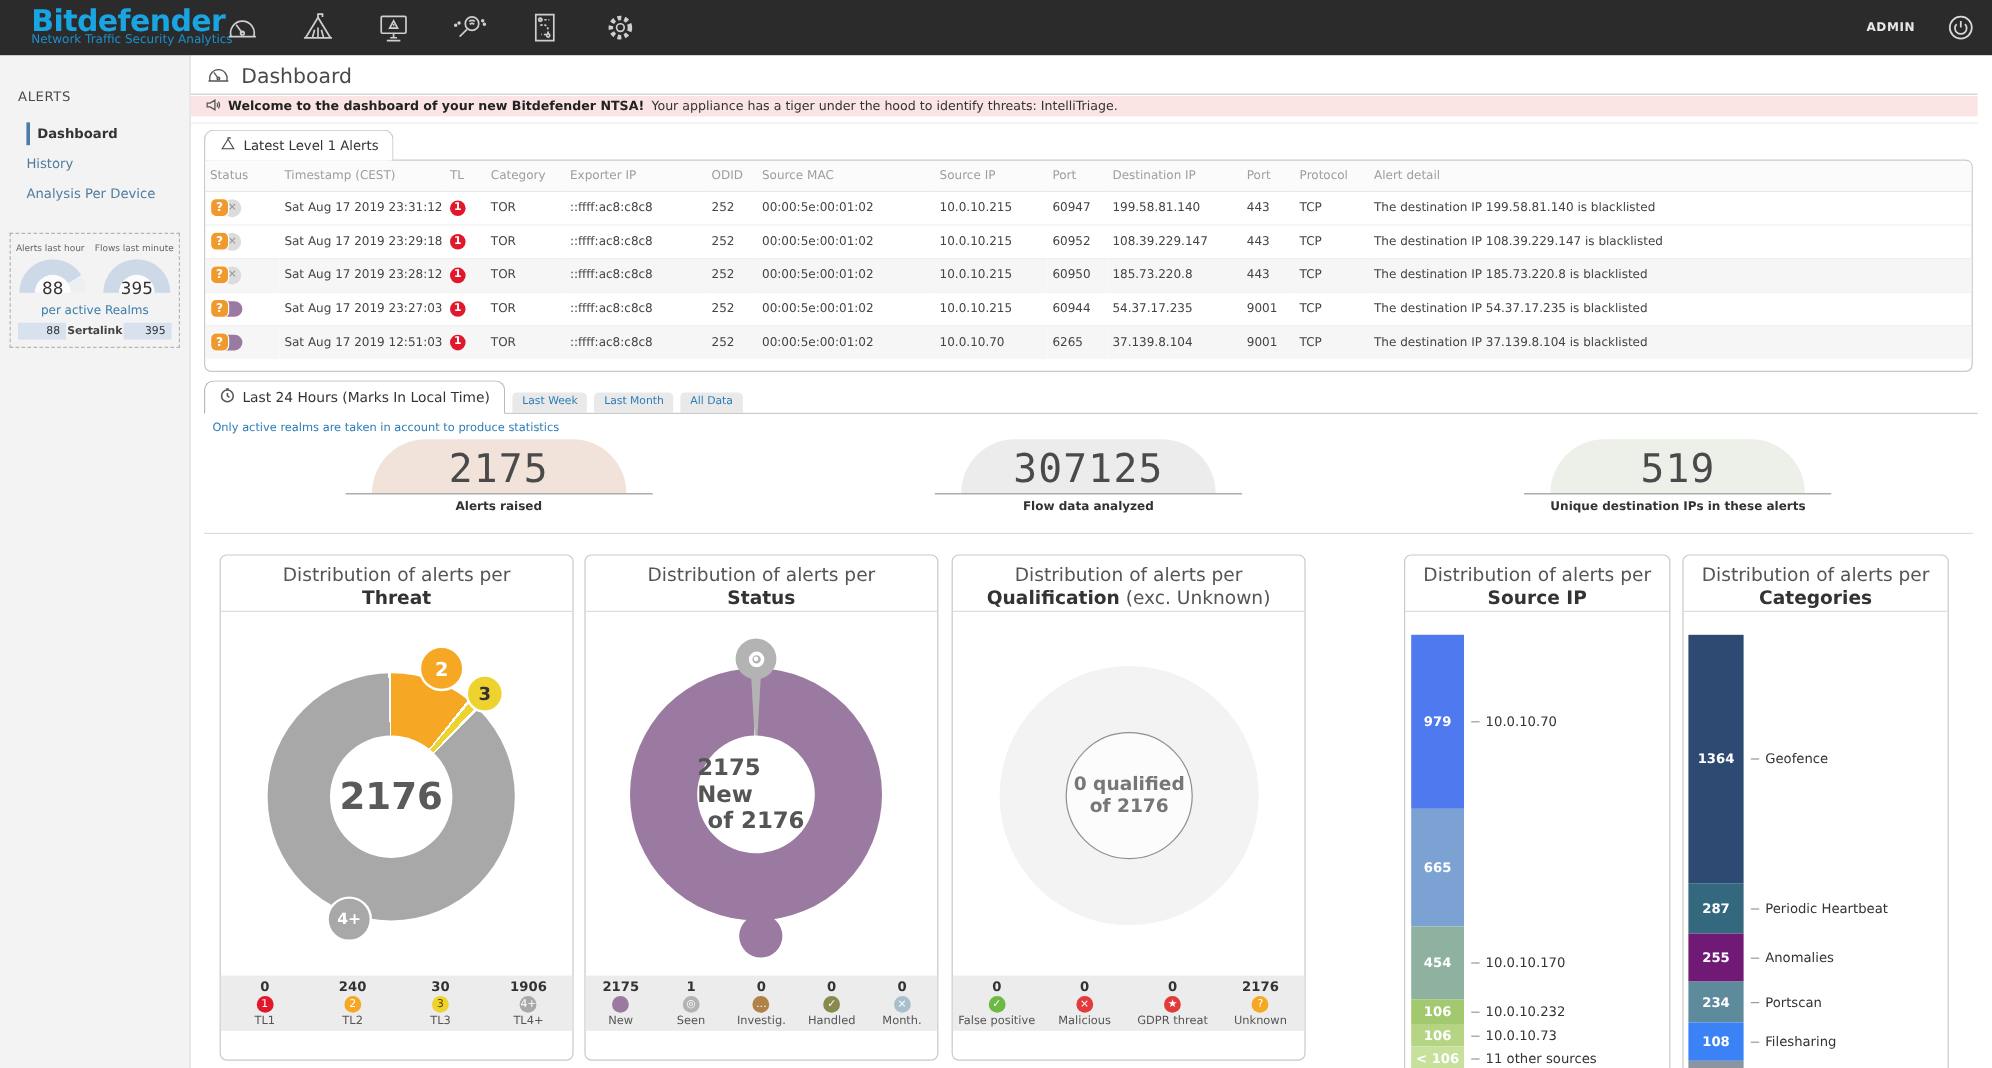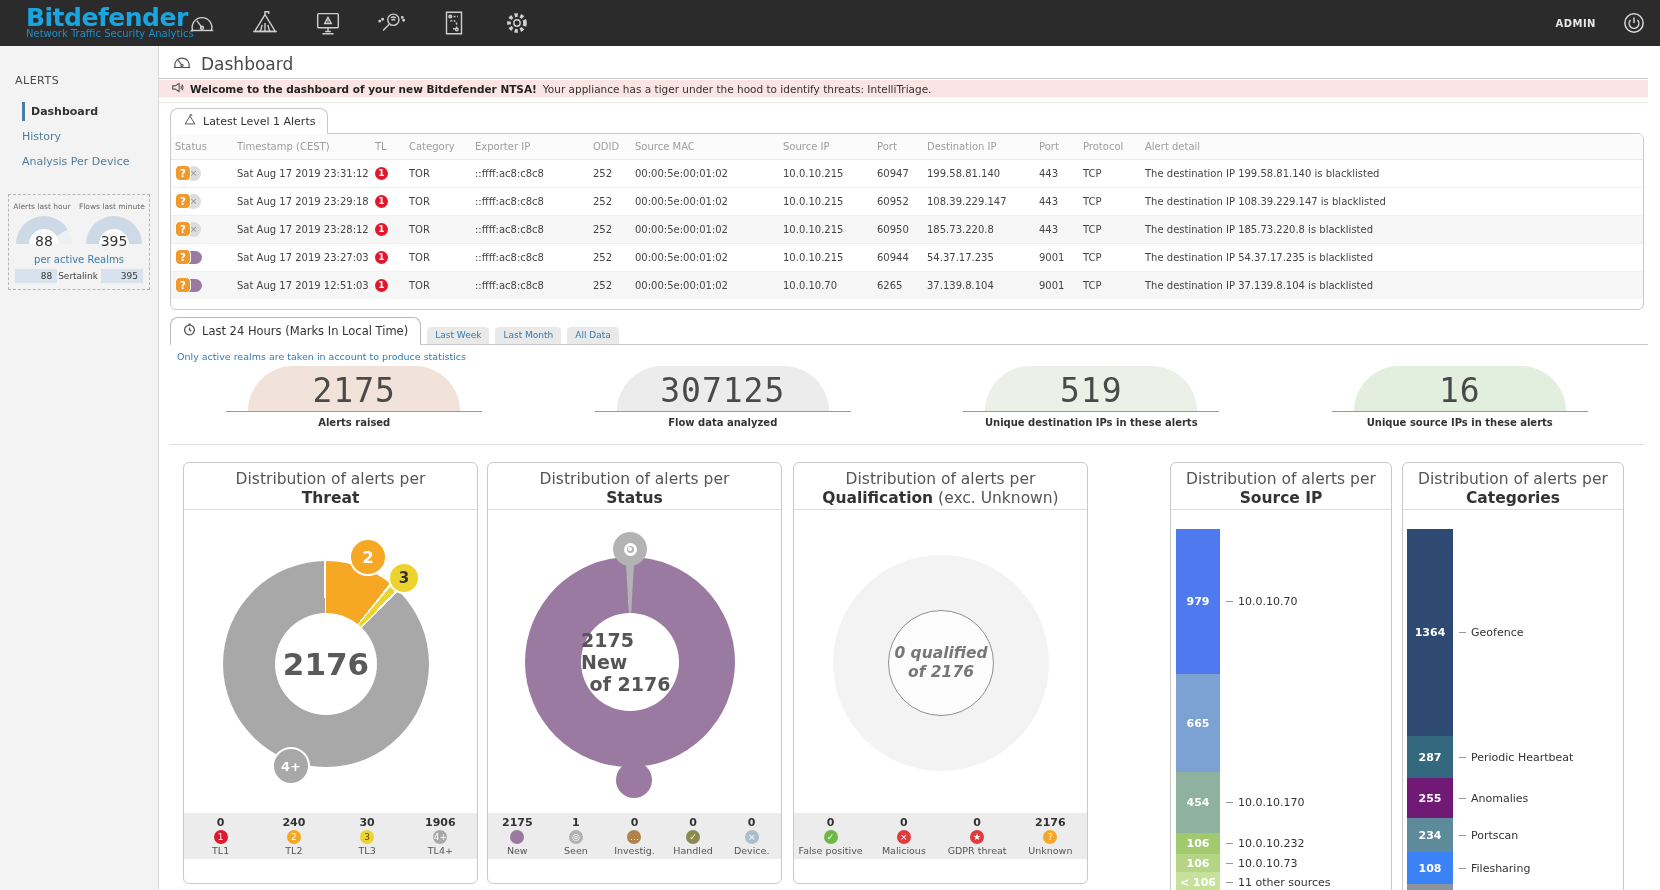--- a/index.html
+++ b/index.html
@@ -31,21 +31,21 @@
   .gb-gauges { display:flex; justify-content:space-around; margin-top:5px; }
   .gauge { position:relative; width:56px; height:31px; }
   .arc { width:56px; height:28px; border-radius:56px 56px 0 0; position:relative; }
   .arc.left { background:conic-gradient(from 270deg at 50% 100%, #cdd9e6 0deg 148deg, #edf0f3 148deg 180deg); }
   .arc.right { background:#cdd9e6; }
   .arc::after { content:""; position:absolute; left:13px; top:13px; width:30px; height:15px; border-radius:30px 30px 0 0; background:#fcfcfc; }
   .gauge-val { position:absolute; bottom:-2px; width:100%; text-align:center; font-size:14px; color:#333; z-index:2; }
   .gb-note { text-align:center; font-size:10px; color:#3a7ca8; margin-top:7px; }
   .gb-realms { display:flex; margin:4px 6px 0; font-size:9px; align-items:stretch; gap:1px; }
   .gb-num { background:#d7e2ee; flex:1; text-align:right; padding:2px 5px; color:#333; }
-  .gb-name { flex:1.3; padding:2px 0; color:#444; }
+  .gb-name { flex:1.3; padding:2px 0; color:#444;font-weight:bold; }
 
   
   .main { position:absolute; left:159px; top:46px; width:1501px; bottom:0; background:#fff; }
   .page-head { position:absolute; left:0; top:3px; width:1489px; height:30px; border-bottom:1px solid #ccc;
                display:flex; align-items:center; gap:8px; padding-left:12px; }
   .page-title { font-size:17px; color:#4a4a4a; }
   .page-head svg, .tabicon svg { stroke:#555; fill:none; stroke-width:1.6; }
   .banner { position:absolute; left:0; top:34px; width:1489px; height:17px; background:#fbe4e4;
             display:flex; align-items:center; gap:6px; padding-left:12px; font-size:10.5px; color:#333; }
   .banner b { color:#222; }
@@ -115,21 +115,21 @@
   .c4 { left:88px; top:284px; width:38px; height:38px; background:#a8a8a8; font-size:13px; }
   .seen-bubble { left:125px; top:69px; width:34px; height:34px; background:#b3b3b3; border:none; }
   .ring { width:13px; height:13px; border:3px solid #fff; border-radius:50%; position:relative; }
   .ring::after { content:""; position:absolute; inset:1.5px; border-radius:50%; background:#fff; }
   .new-bubble { left:128px; top:299px; width:36px; height:36px; background:#9a7aa1; border:none; }
   .connector { position:absolute; left:136px; top:98px; width:12px; height:56px; background:#b3b3b3;
                clip-path:polygon(15% 0,85% 0,58% 100%,42% 100%); }
   .flat-circle { position:absolute; left:39px; top:92px; width:216px; height:216px; border-radius:50%; background:#f3f3f3; }
   .flat-inner { position:absolute; left:94px; top:147px; width:106px; height:106px; border-radius:50%; background:#fcfcfc;
                 border:1px solid #8f8f8f; display:flex; flex-direction:column; align-items:center; justify-content:center; z-index:2; }
-  .flat-inner span { font-size:15.5px; font-weight:bold; color:#777; line-height:19px;font-style:italic; }
+  .flat-inner span { font-size:15.5px; font-weight:bold; color:#777; line-height:19px; }
   .legend { position:absolute; left:0; right:0; top:350px; height:46px; background:#ececec; display:flex; }
   .leg-item { flex:1; text-align:center; padding-top:3px; }
   .leg-val { font-size:11px; font-weight:bold; color:#333; }
   .leg-badge { width:14px; height:14px; border-radius:50%; margin:1px auto; color:#fff; font-size:9px;
                line-height:14px; text-align:center; }
   .leg-badge.dark { color:#5a4a00; }
   .leg-lab { font-size:9.5px; color:#555; }
   .bars { position:absolute; }
   .p4 .bars { left:5px; top: 66px; }
   .p5 .bars { left:4px; top: 66px; }
@@ -453,27 +453,20 @@
       </div>
 
       <div class="stat">
         <div class="stat-pill" style="background: rgb(237, 240, 232);">
           <span class="stat-num">519</span>
         </div>
         <div class="stat-line"></div>
         <div class="stat-lab">Unique destination IPs in these alerts</div>
       </div>
 
-      <div class="stat">
-        <div class="stat-pill" style="background: rgb(226, 239, 223);">
-          <span class="stat-num">16</span>
-        </div>
-        <div class="stat-line"></div>
-        <div class="stat-lab">Unique source IPs in these alerts</div>
-      </div>
 
   </div>
   <div class="hr444"></div>
 
   <div class="panel p1">
     <div class="panel-title">
       <div>Distribution of alerts per</div>
       <div><b>Threat</b></div>
     </div>
     <div class="donut" style="background: conic-gradient(rgb(246, 167, 35) 0deg, rgb(246, 167, 35) 38.4059deg, rgb(255, 255, 255) 38.4059deg, rgb(255, 255, 255) 39.7059deg, rgb(238, 211, 47) 39.7059deg, rgb(238, 211, 47) 43.3691deg, rgb(255, 255, 255) 43.3691deg, rgb(255, 255, 255) 44.6691deg, rgb(168, 168, 168) 44.6691deg, rgb(168, 168, 168) 358.7deg, rgb(255, 255, 255) 358.7deg, rgb(255, 255, 255) 360deg);"></div>
@@ -549,21 +542,21 @@
 
         <div class="leg-item">
           <div class="leg-val">0</div>
           <div class="leg-badge" style="background: rgb(138, 138, 80);">✓</div>
           <div class="leg-lab">Handled</div>
         </div>
 
         <div class="leg-item">
           <div class="leg-val">0</div>
           <div class="leg-badge" style="background: rgb(169, 192, 204);">×</div>
-          <div class="leg-lab">Device.</div>
+          <div class="leg-lab">Month.</div>
         </div>
 
     </div>
   </div>
 
   <div class="panel p3">
     <div class="panel-title">
       <div>Distribution of alerts per</div>
       <div><b>Qualification</b><span> (exc. Unknown)</span></div>
     </div>

